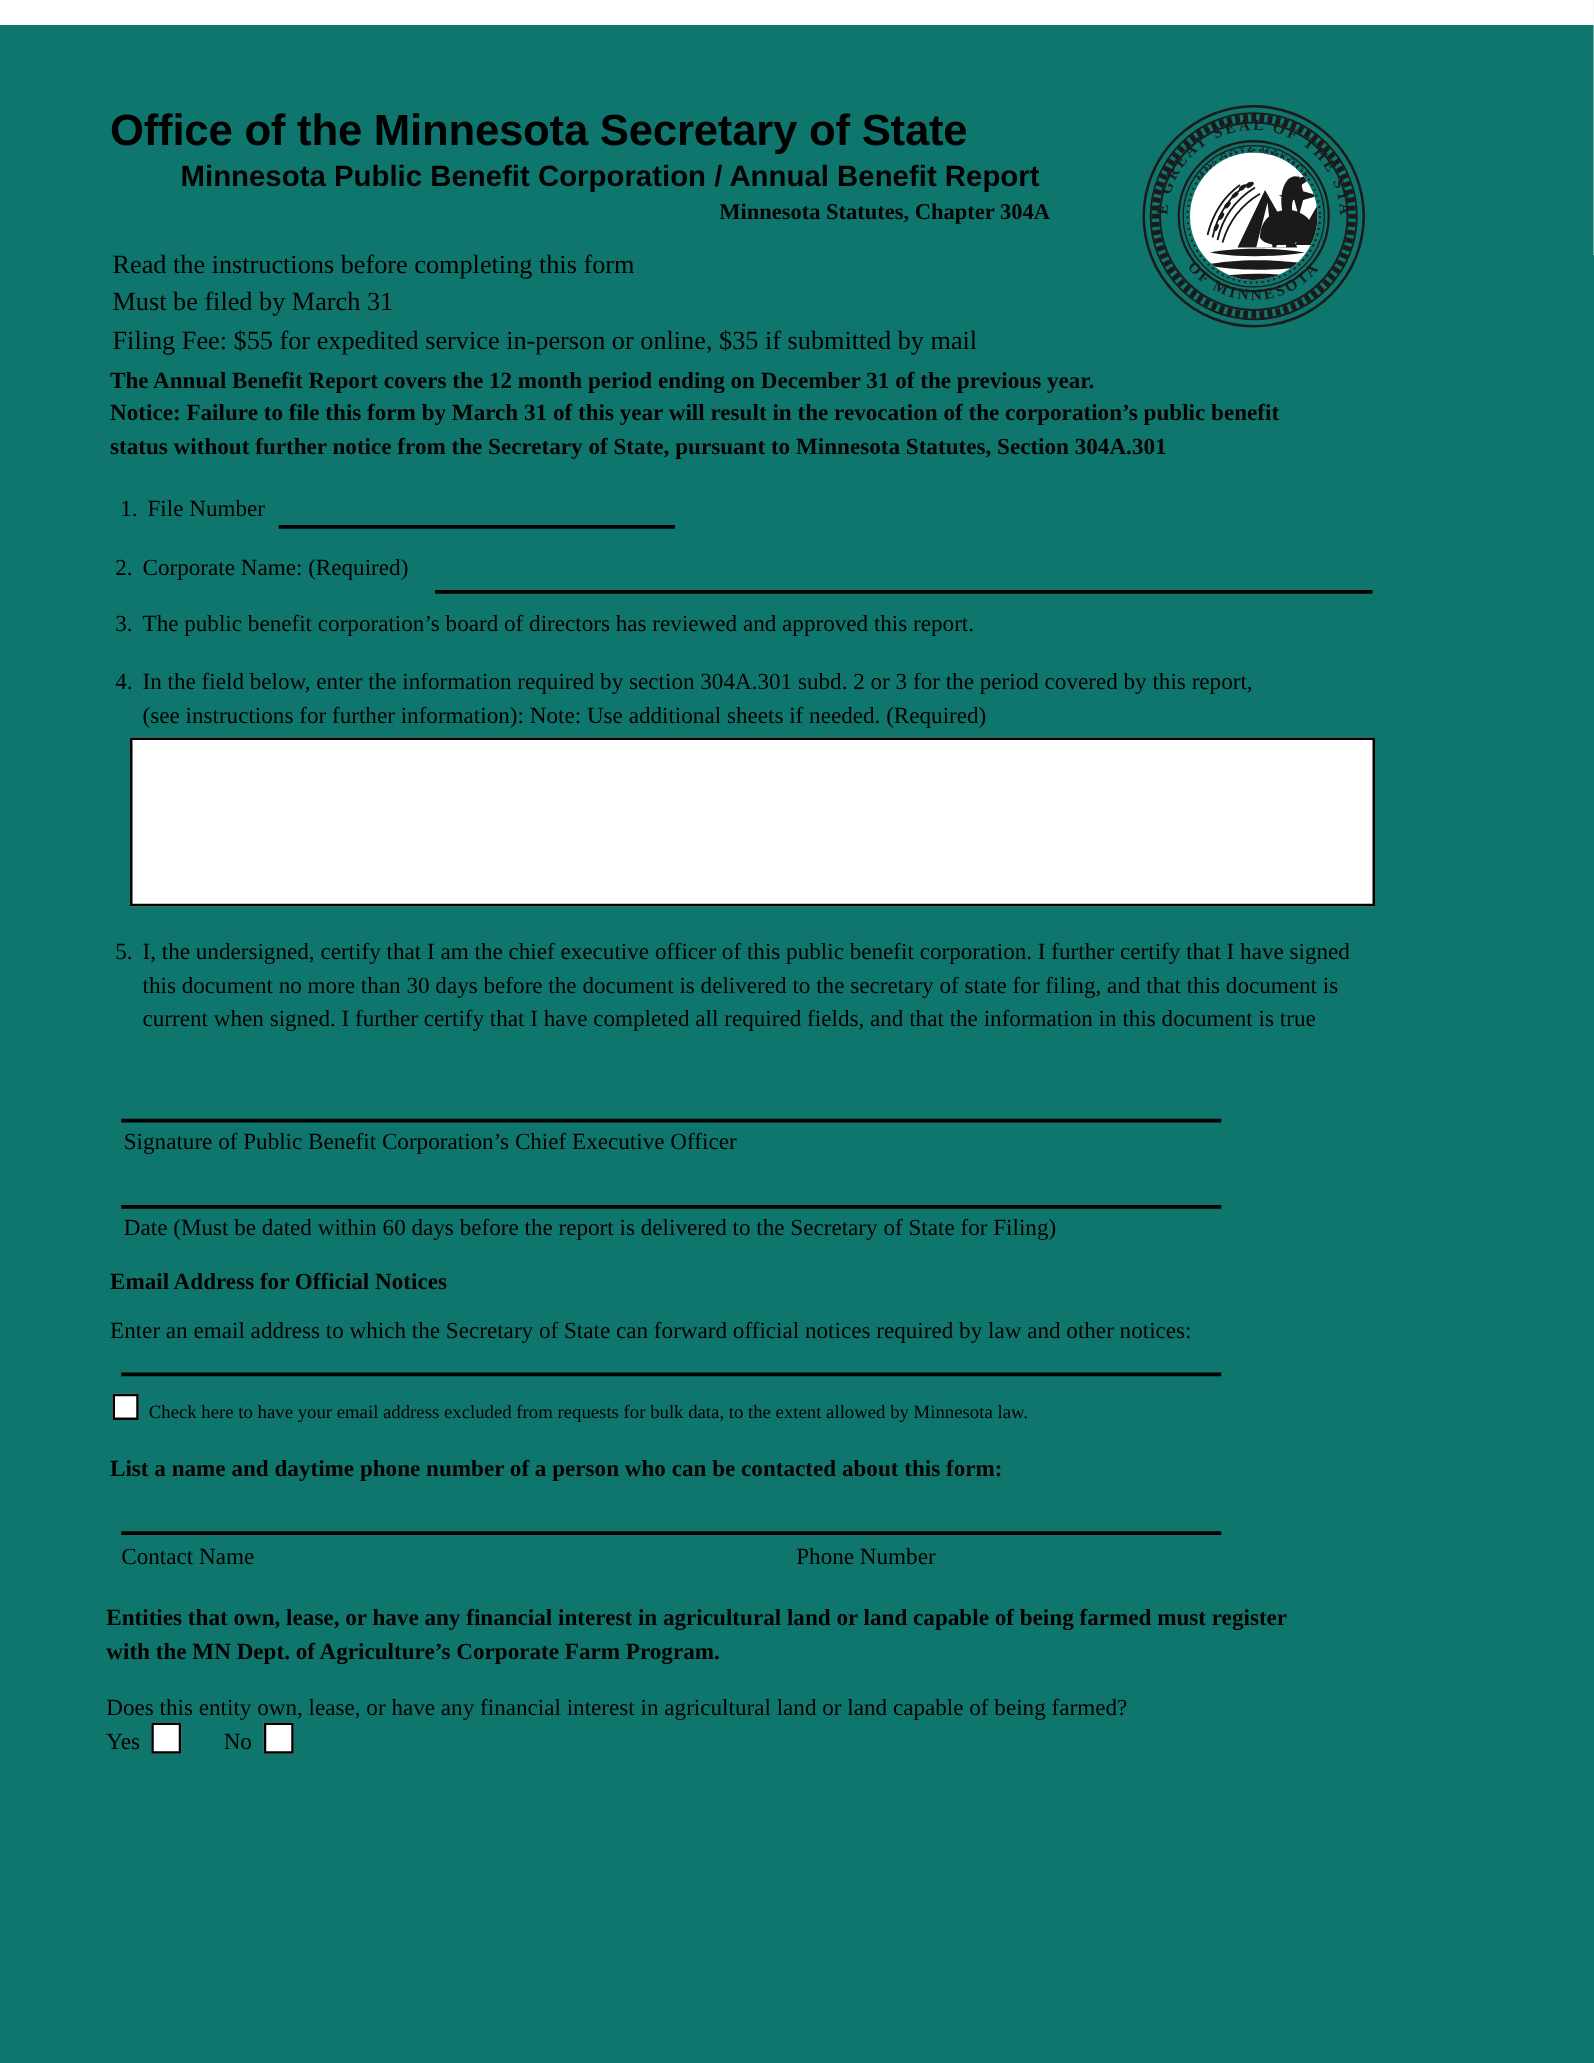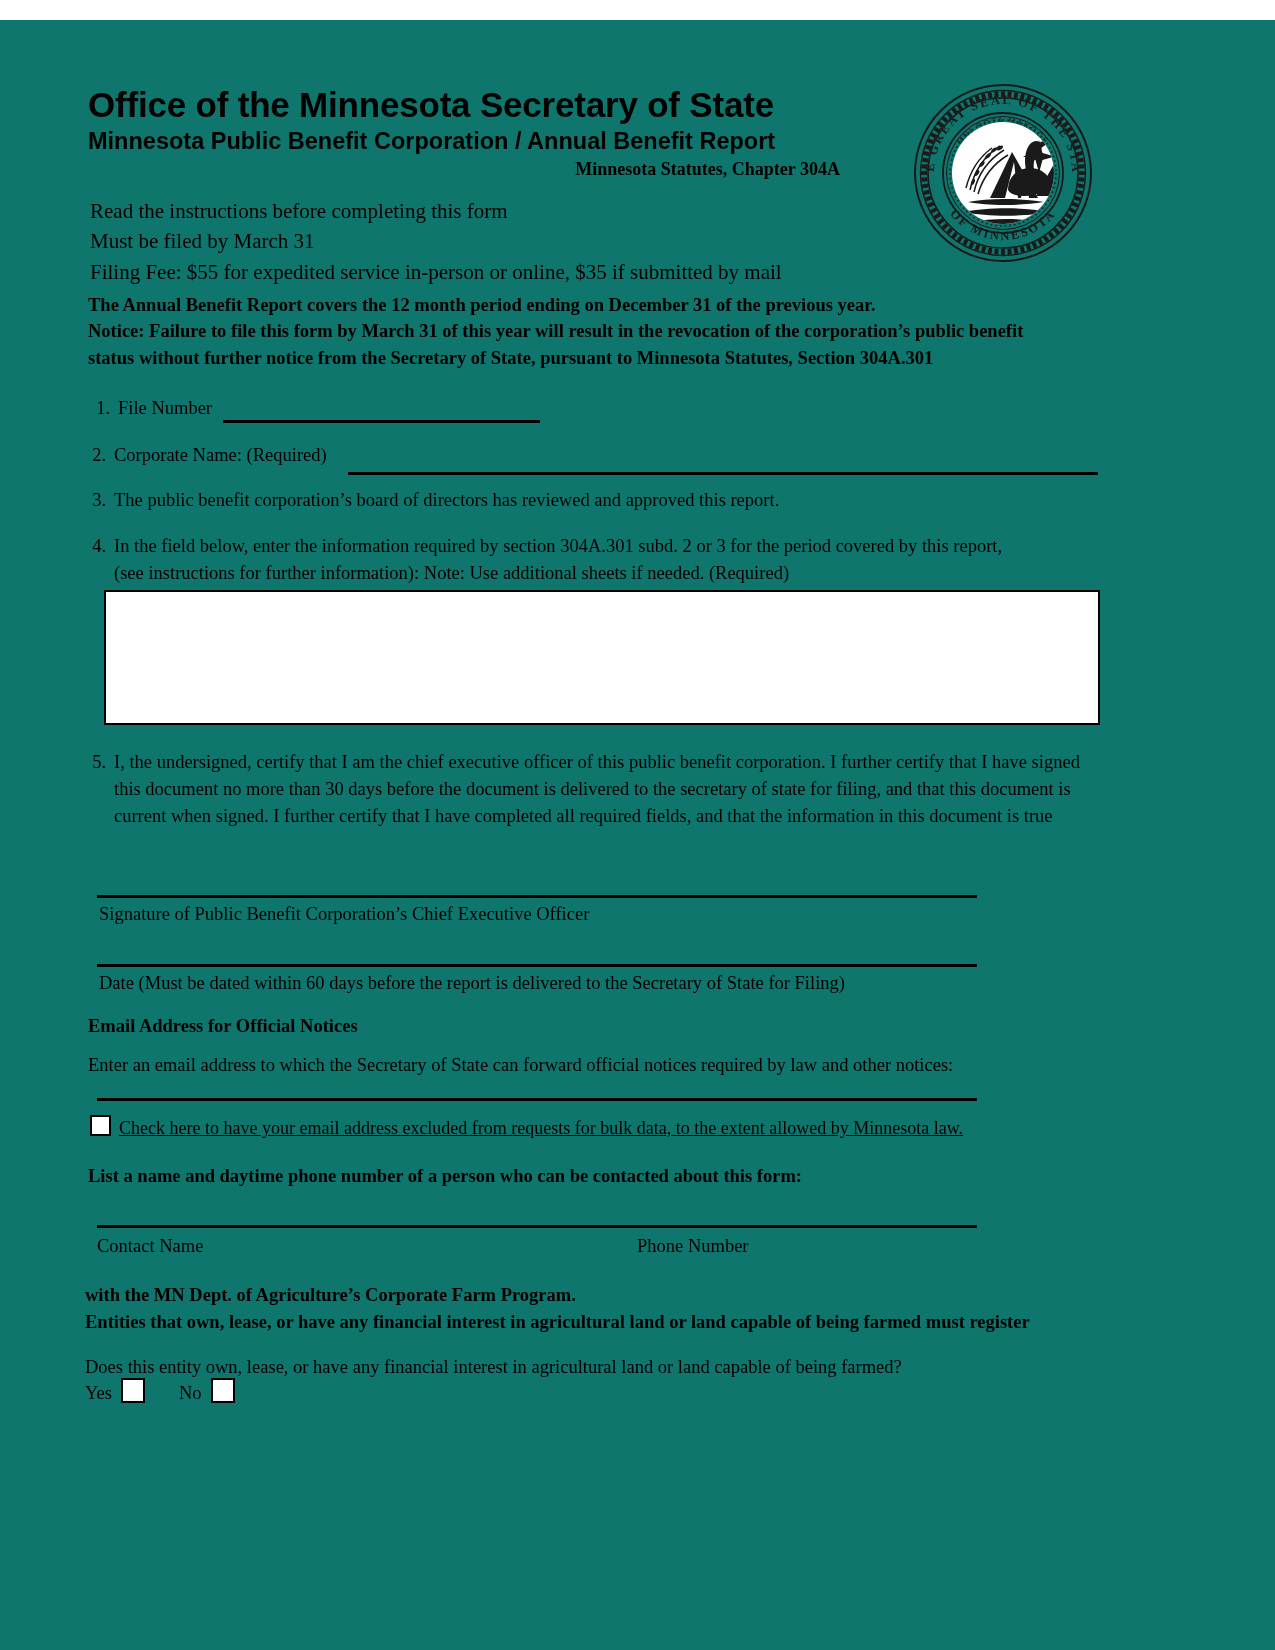--- a/index.html
+++ b/index.html
@@ -30,21 +30,21 @@
     font-weight: bold;
     font-size: 35px;
     letter-spacing: -0.2px;
     line-height: 1.08;
     white-space: nowrap;
   }
   .form-title {
     font-family: "Liberation Sans", "DejaVu Sans", sans-serif;
     font-weight: bold;
     font-size: 23.5px;
-    text-align: left;
+    text-align: center;
     margin-top: 4px;
     white-space: nowrap;
   }
   .statute-line {
     font-family: "Liberation Serif", "DejaVu Serif", serif;
     font-weight: bold;
     font-size: 18px;
     text-align: right;
     margin-top: 4px;
     padding-right: 48px;
@@ -145,23 +145,22 @@
   .checkbox-lg {
     display: inline-block;
     width: 20px;
     height: 21px;
     border: 2px solid #000000;
     background: #ffffff;
     vertical-align: -4px;
   }
   .cb-row {
     position: absolute;
-    font-size: 18px;
+    font-size: 15px;
     white-space: nowrap;
-    text-decoration: underline;
   }
   .cb-row .cb-text { margin-left: 8px; }
 
   .yesno {
     position: absolute;
     font-size: 18.5px;
     white-space: nowrap;
   }
   .yesno .gap { display: inline-block; width: 34px; }
   .yesno .sp { display: inline-block; width: 9px; }
@@ -391,22 +390,22 @@
   <div class="cb-row" style="left:90px; top:1095px;">
     <span class="checkbox"></span><span class="cb-text">Check here to have your email address excluded from requests for bulk data, to the extent allowed by Minnesota law.</span>
   </div>
 
   <div class="bold-head" style="left:88px; top:1146px;">List a name and daytime phone number of a person who can be contacted about this form:</div>
   <div class="rule" style="left:97px; top:1205px; width:880px;"></div>
   <div class="under-label" style="left:97px; top:1216px;">Contact Name</div>
   <div class="under-label" style="left:637px; top:1216px;">Phone Number</div>
 
   <div class="bold-head" style="left:85px; top:1262px; width:1015px; line-height:1.45;">
+    <div>Entities that own, lease, or have any financial interest in agricultural land or land capable of being farmed must register</div>
     <div>with the MN Dept. of Agriculture’s Corporate Farm Program.</div>
-    <div>Entities that own, lease, or have any financial interest in agricultural land or land capable of being farmed must register</div>
   </div>
 
   <div class="plain-line" style="left:85px; top:1334px; width:1010px;">Does this entity own, lease, or have any financial interest in agricultural land or land capable of being farmed?</div>
 
   <div class="yesno" style="left:85px; top:1358px;">
     <span>Yes</span><span class="sp"></span><span class="checkbox-lg"></span><span class="gap"></span><span>No</span><span class="sp"></span><span class="checkbox-lg"></span>
   </div>
 
 </div>
 

